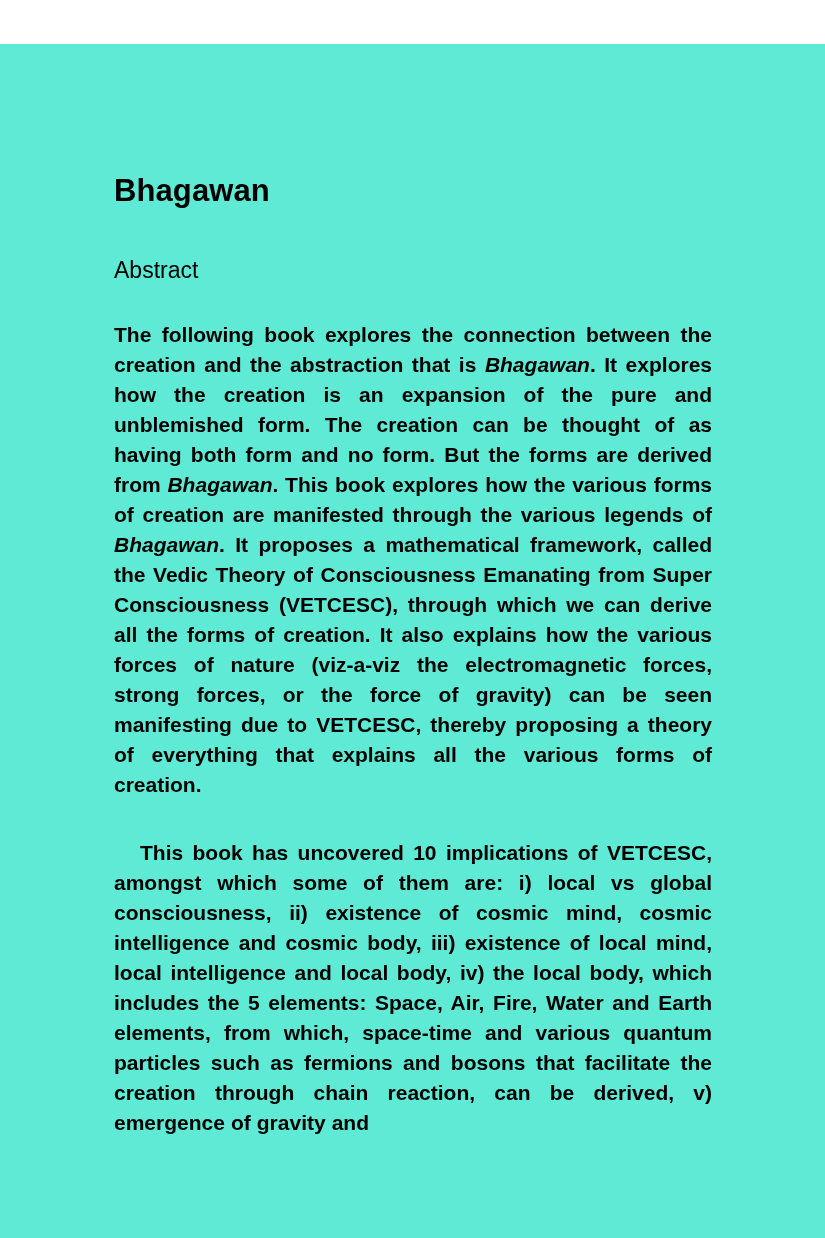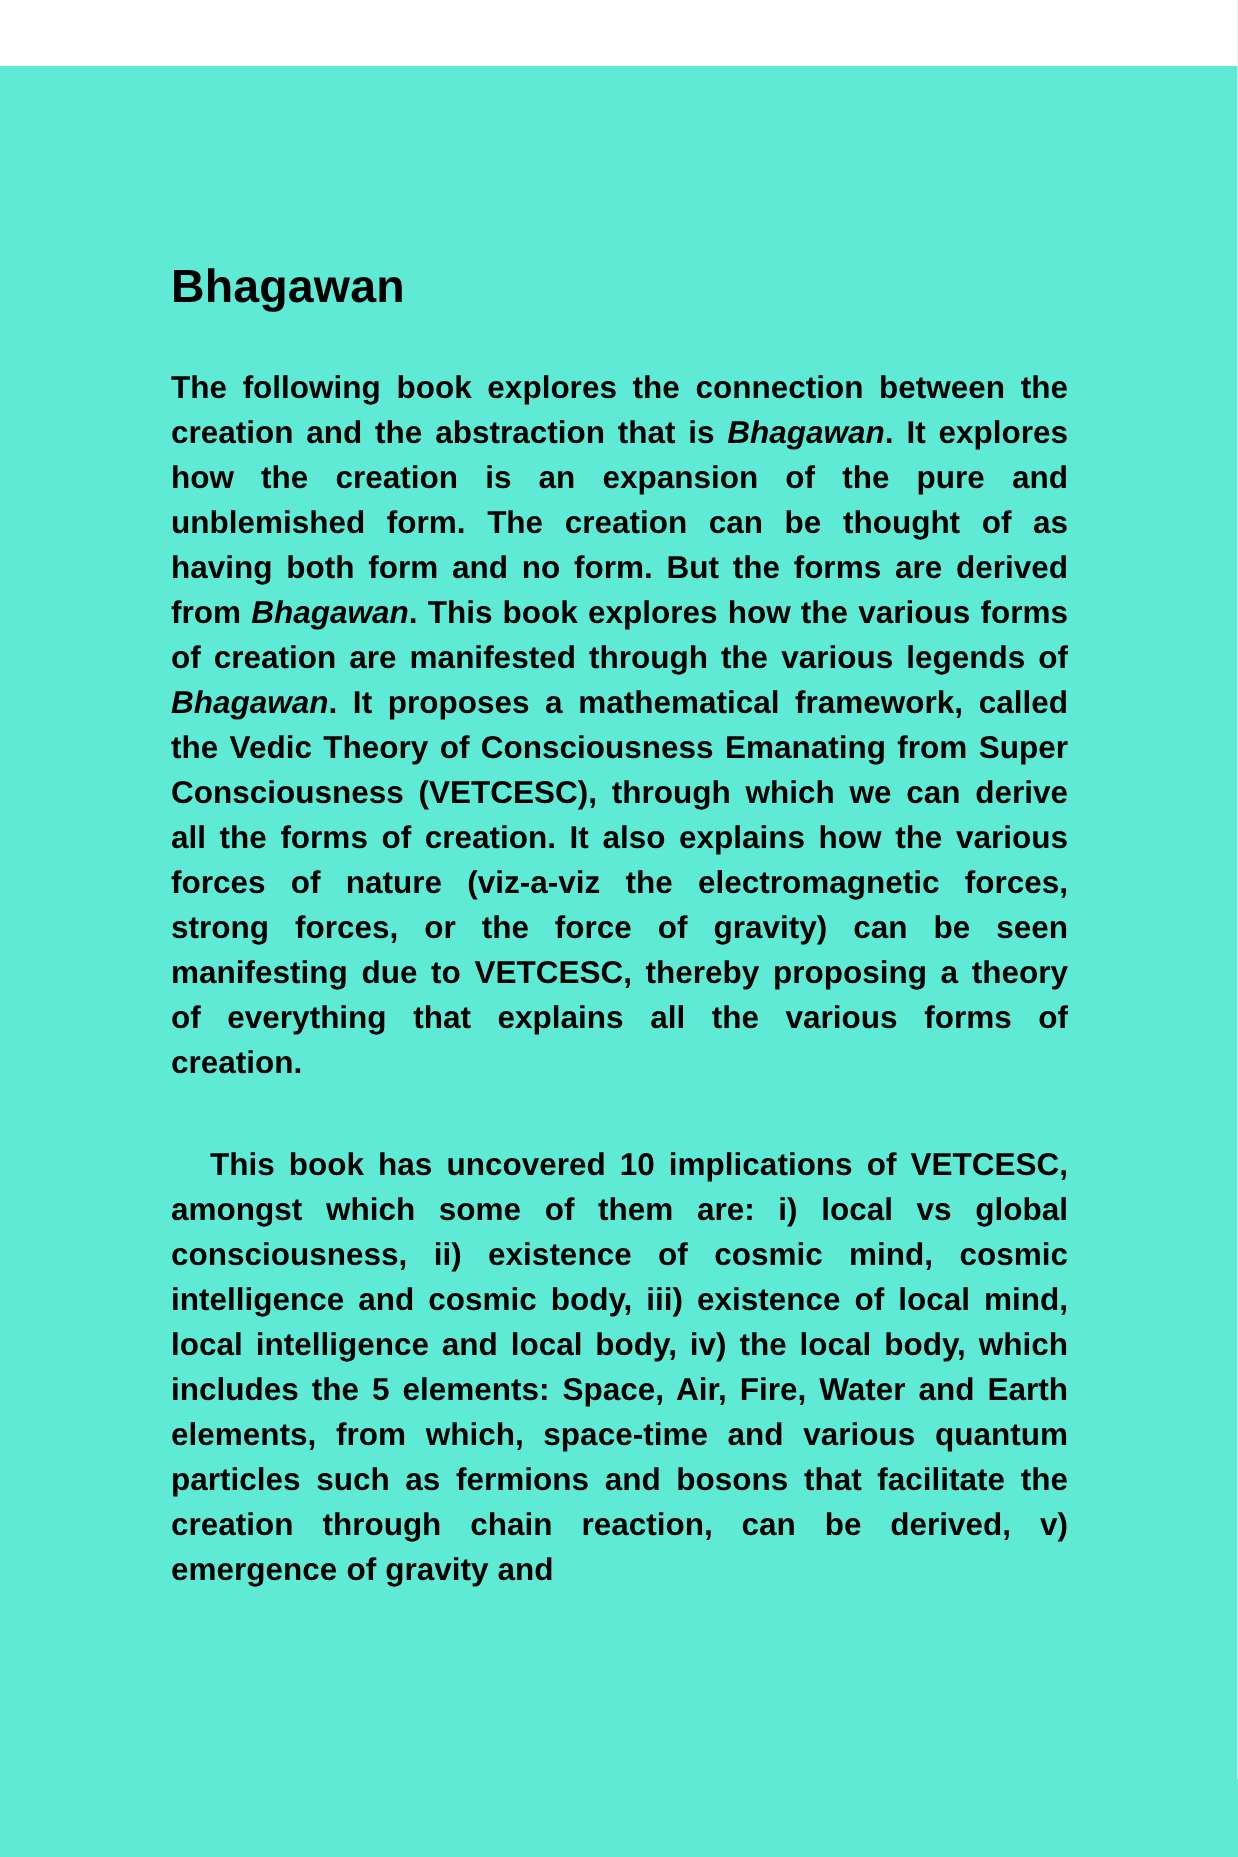--- a/index.html
+++ b/index.html
@@ -51,17 +51,18 @@
   }
   .body-par em {
     font-style: italic;
   }
 </style>
 </head>
 <body>
 
 <div class="page">
   <h1 class="doc-title">Bhagawan</h1>
+  <h2 class="section-heading">Abstract</h2>
   <div id="paragraph-container">
       <p class="body-par"><span>The following book explores the connection between the creation and the abstraction that is </span><em>Bhagawan</em><span>. It explores how the creation is an expansion of the pure and unblemished form. The creation can be thought of as having both form and no form. But the forms  are derived from </span><em>Bhagawan</em><span>. This book explores how the various forms of creation are manifested through the various legends of </span><em>Bhagawan</em><span>. It proposes a mathematical framework, called the Vedic Theory of Consciousness Emanating from Super Consciousness (VETCESC), through which we can derive all the forms of creation. It also explains how the various forces of nature (viz-a-viz the electromagnetic forces, strong forces, or the force of gravity) can be seen manifesting due to VETCESC, thereby proposing a theory of everything that explains all the various forms of creation.</span></p>
       <p class="body-par indented"><span>This book has uncovered 10 implications of VETCESC, amongst which some of them are: i) local vs global consciousness, ii) existence of cosmic mind, cosmic intelligence and cosmic body, iii) existence of local mind, local intelligence and local body, iv) the local body, which includes the 5 elements: Space, Air, Fire, Water and Earth elements, from which, space-time and various quantum particles such as fermions and bosons that facilitate the creation through chain reaction, can be derived, v) emergence of gravity and</span></p>
     </div>
 </div>
 
 </body></html>

